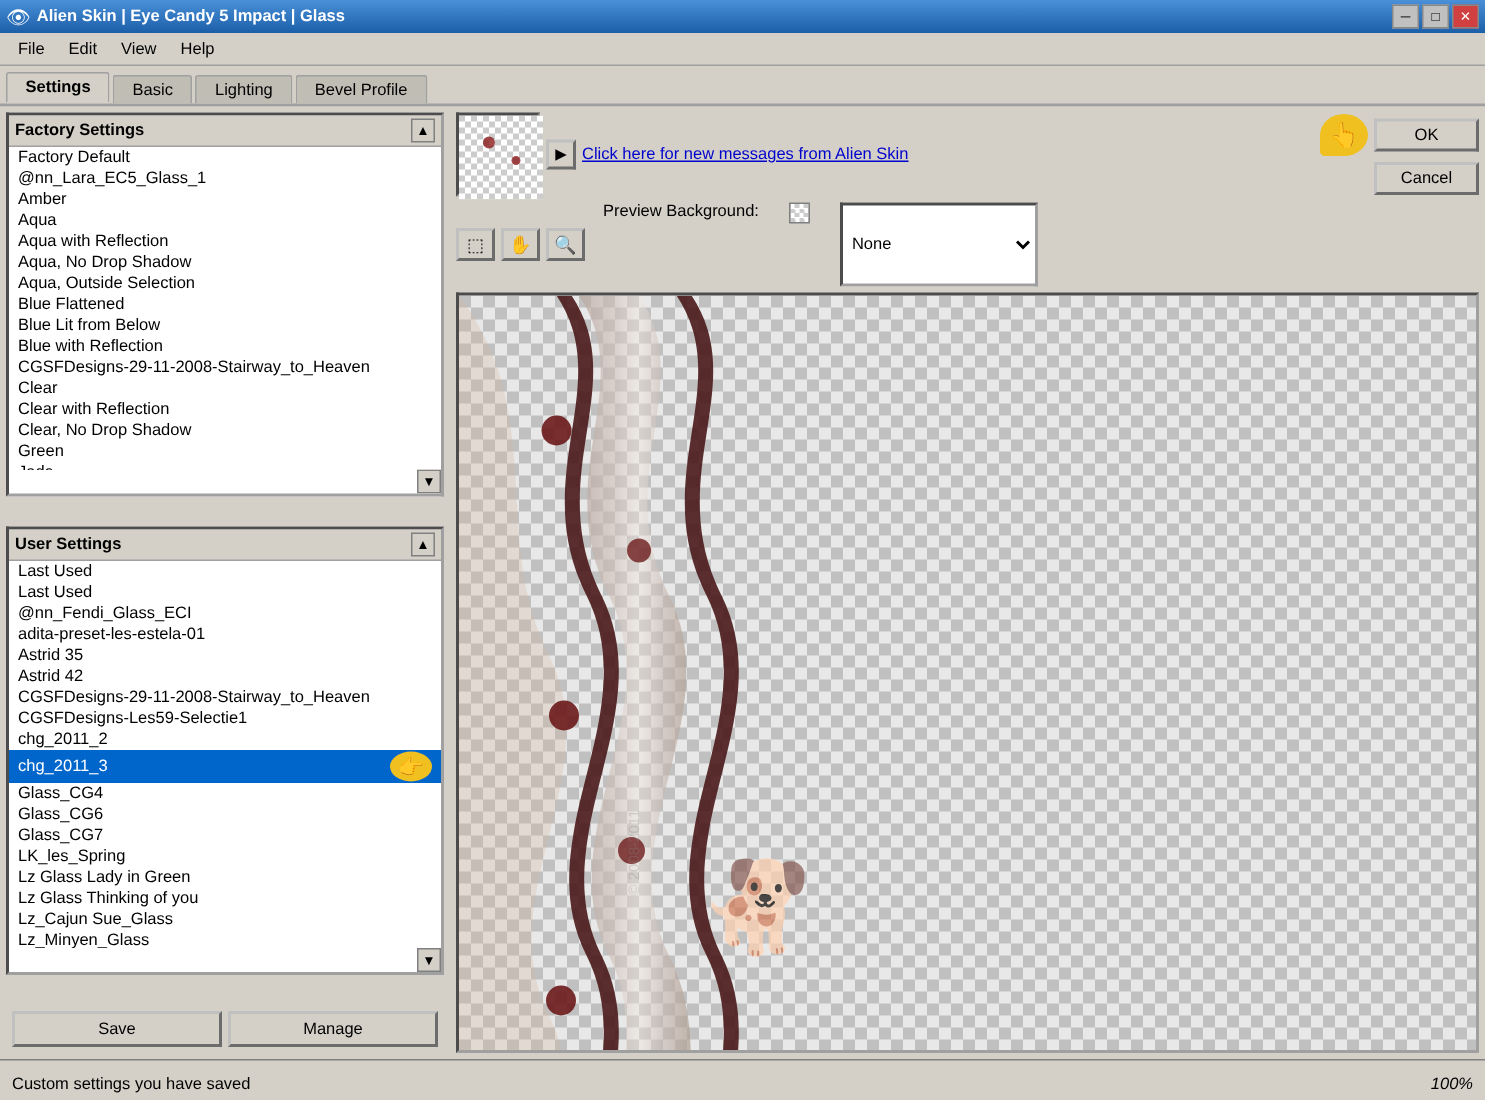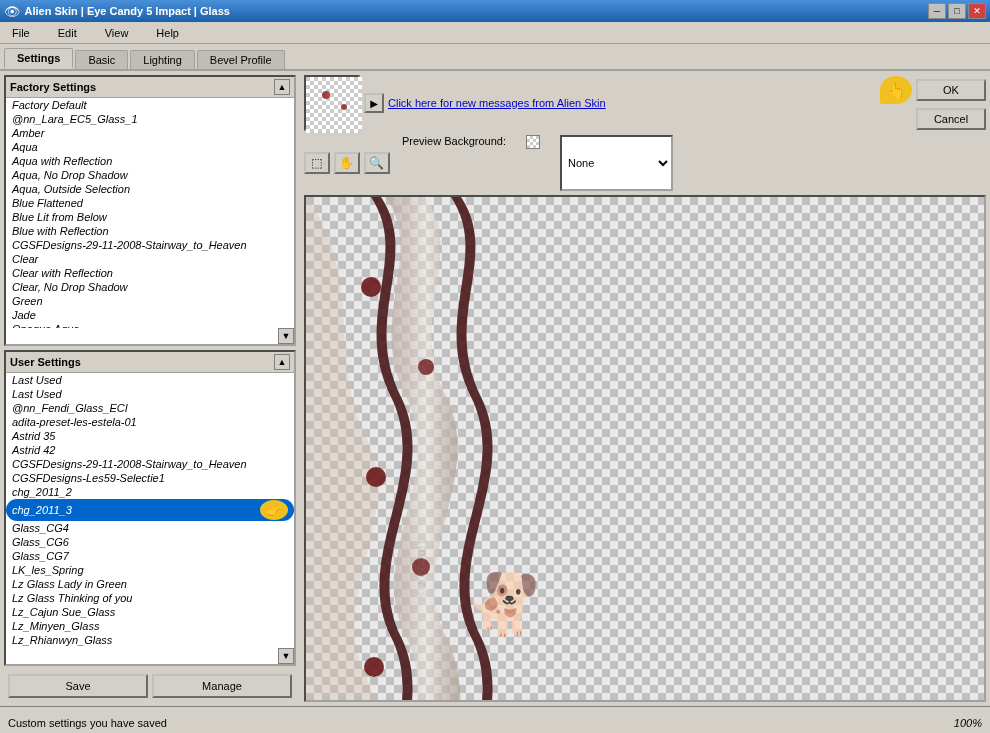--- a/index.html
+++ b/index.html
@@ -28,21 +28,20 @@
     .win-btn.close { background: #d04040; color: white; }
 
     
     #menubar {
       background: #d4d0c8;
       height: 22px;
       display: flex;
       align-items: center;
       padding: 0 4px;
       border-bottom: 1px solid #a0a0a0;
-      gap: 12px;
     }
     .menu-item {
       padding: 2px 8px;
       cursor: pointer;
       font-size: 11px;
     }
 
     
     #tabbar {
       background: #d4d0c8;
@@ -75,21 +74,21 @@
       height: calc(733px - 22px - 22px - 28px - 26px);
       background: #d4d0c8;
     }
 
     
     #left-panel {
       width: 300px;
       padding: 4px;
       display: flex;
       flex-direction: column;
-      gap: 4px;
+      gap: 20px;
       flex-shrink: 0;
     }
 
     .settings-group {
       background: white;
       border: 2px inset #a0a0a0;
       flex: 1;
       display: flex;
       flex-direction: column;
       overflow: hidden;
@@ -102,21 +101,20 @@
       font-weight: bold;
       font-size: 11px;
       display: flex;
       align-items: center;
       justify-content: space-between;
     }
 
     .group-scroll {
       overflow-y: auto;
       flex: 1;
-      font-style: italic;
     }
 
     .group-scroll::-webkit-scrollbar { width: 16px; }
     .group-scroll::-webkit-scrollbar-track { background: #d4d0c8; }
     .group-scroll::-webkit-scrollbar-thumb { background: #a0a0a0; border: 1px solid #808080; }
 
     .list-item {
       padding: 1px 6px;
       cursor: pointer;
       font-size: 11px;
@@ -248,21 +246,21 @@
     }
 
     #preview-bg {
       display: flex;
       align-items: flex-start;
       gap: 20px;
       margin-left: 8px;
     }
 
     .bg-select {
-      width: 113px;
+      width: 132px;
       padding: 19px 2px;
       border: 2px inset #a0a0a0;
       background: white;
       font-size: 11px;
     }
 
     
     #preview-area {
       flex: 1;
       background: repeating-conic-gradient(#bbb 0% 25%, #eee 0% 50%) 0 0 / 16px 16px;
@@ -361,21 +359,21 @@
 
       <div class="list-item">Last Used</div>
           <div class="list-item">Last Used</div>
           <div class="list-item">@nn_Fendi_Glass_ECI</div>
           <div class="list-item">adita-preset-les-estela-01</div>
           <div class="list-item">Astrid 35</div>
           <div class="list-item">Astrid 42</div>
           <div class="list-item">CGSFDesigns-29-11-2008-Stairway_to_Heaven</div>
           <div class="list-item">CGSFDesigns-Les59-Selectie1</div>
           <div class="list-item">chg_2011_2</div>
-          <div class="list-item selected" style="display: flex; align-items: center; justify-content: space-between; border-radius: 11px;">chg_2011_3<span style="display: inline-block; width: 28px; height: 20px; background: rgb(240, 192, 32); border-radius: 50%; font-size: 14px; text-align: center; line-height: 20px; flex-shrink: 0;">👉</span></div>
+          <div class="list-item selected" style="display: flex; align-items: center; justify-content: space-between;">chg_2011_3<span style="display: inline-block; width: 28px; height: 20px; background: rgb(240, 192, 32); border-radius: 50%; font-size: 14px; text-align: center; line-height: 20px; flex-shrink: 0;">👉</span></div>
           <div class="list-item">Glass_CG4</div>
           <div class="list-item">Glass_CG6</div>
           <div class="list-item">Glass_CG7</div>
           <div class="list-item">LK_les_Spring</div>
           <div class="list-item">Lz Glass Lady in Green</div>
           <div class="list-item">Lz Glass Thinking of you</div>
           <div class="list-item">Lz_Cajun Sue_Glass</div>
           <div class="list-item">Lz_Minyen_Glass</div>
           <div class="list-item">Lz_Rhianwyn_Glass</div>
         </div>

